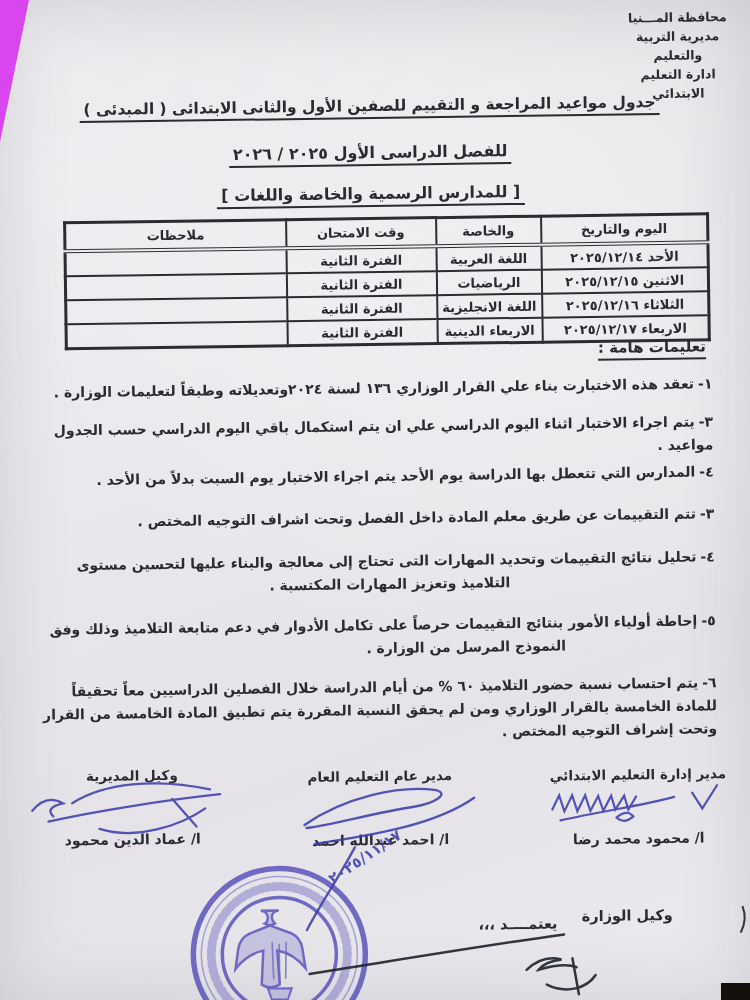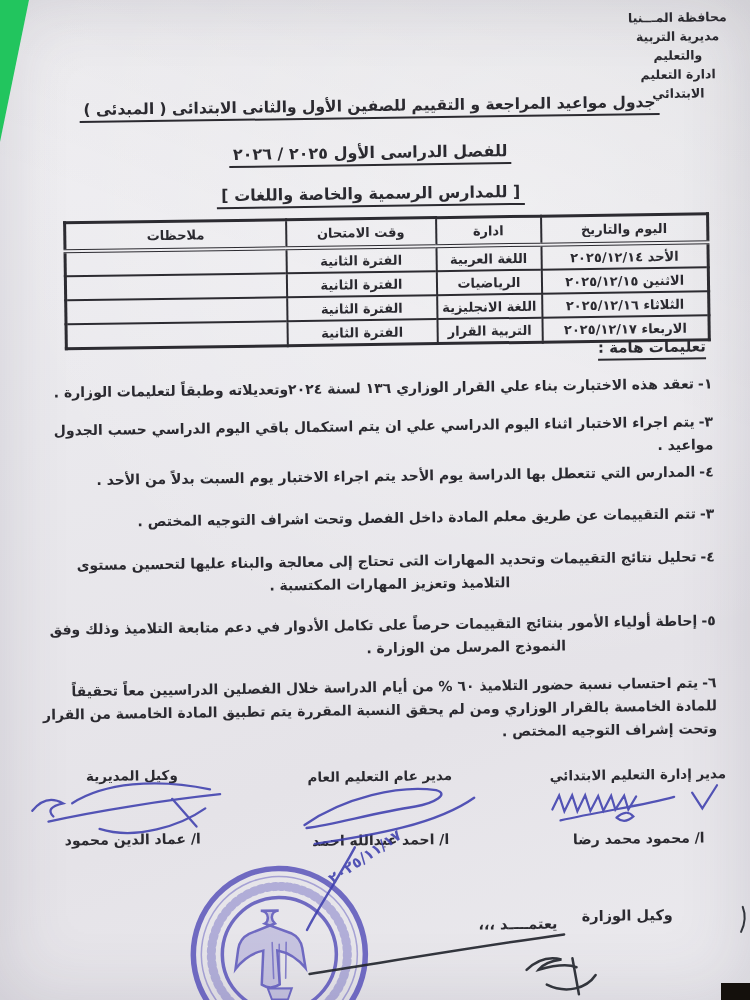--- a/index.html
+++ b/index.html
@@ -1,17 +1,17 @@
 <!DOCTYPE html>
 <html lang="ar"><head>
 <meta charset="utf-8">
 <style>
   html,body{margin:0;padding:0;background:#2a241f;}
   .photo{position:relative;width:750px;height:1000px;overflow:hidden;
-         background:#22c55e;font-family:"DejaVu Sans",sans-serif;}
+         background:#d946ef;font-family:"DejaVu Sans",sans-serif;}
   .paper{position:absolute;inset:0;
          clip-path:polygon(29px 0,750px 0,750px 1000px,0 1000px,0 142px);
          background:
            radial-gradient(120% 80% at 70% 20%, rgba(255,255,255,.35), rgba(255,255,255,0) 60%),
            linear-gradient(200deg, rgba(0,0,0,.05), rgba(0,0,0,0) 35%),
            linear-gradient(160deg,#f0eff2 0%,#eae9ed 35%,#e5e3e8 70%,#ebeaee 100%);}
   .paper::after{content:"";position:absolute;inset:0;
          box-shadow:inset 0 0 70px rgba(70,62,85,.16);}
   .corner-dark{position:absolute;right:0;bottom:0;width:29px;height:17px;background:#14100c;}
   .content{position:absolute;inset:0;direction:rtl;color:#2b2a30;font-weight:bold;
@@ -73,21 +73,21 @@
     <table class="sched">
       <colgroup>
           <col style="width:167px">
           <col style="width:105px">
           <col style="width:150px">
           <col style="width:221px">
         </colgroup>
       <tbody>
           <tr>
         <th>اليوم والتاريخ</th>
-        <th>ادارة</th>
+        <th>والخاصة</th>
         <th>وقت الامتحان</th>
         <th>ملاحظات</th>
       </tr>
       <tr>
         <td>الأحد ٢٠٢٥/١٢/١٤</td>
         <td>اللغة العربية</td>
         <td>الفترة الثانية</td>
         <td></td>
       </tr>
       <tr>
@@ -97,21 +97,21 @@
         <td></td>
       </tr>
       <tr>
         <td>الثلاثاء ٢٠٢٥/١٢/١٦</td>
         <td>اللغة الانجليزية</td>
         <td>الفترة الثانية</td>
         <td></td>
       </tr>
       <tr>
         <td>الاربعاء ٢٠٢٥/١٢/١٧</td>
-        <td>التربية القرار</td>
+        <td>الاربعاء الدينية</td>
         <td>الفترة الثانية</td>
         <td></td>
       </tr>
     </tbody>
       </table>
 
     <div class="instr-head">تعليمات  هامة :</div>
 
     <div class="list">
       <div class="item i1"><span class="num">١-</span><span>تعقد هذه الاختبارت بناء علي القرار الوزاري ١٣٦ لسنة ٢٠٢٤وتعديلاته  وطبقاً لتعليمات الوزارة .</span></div>

